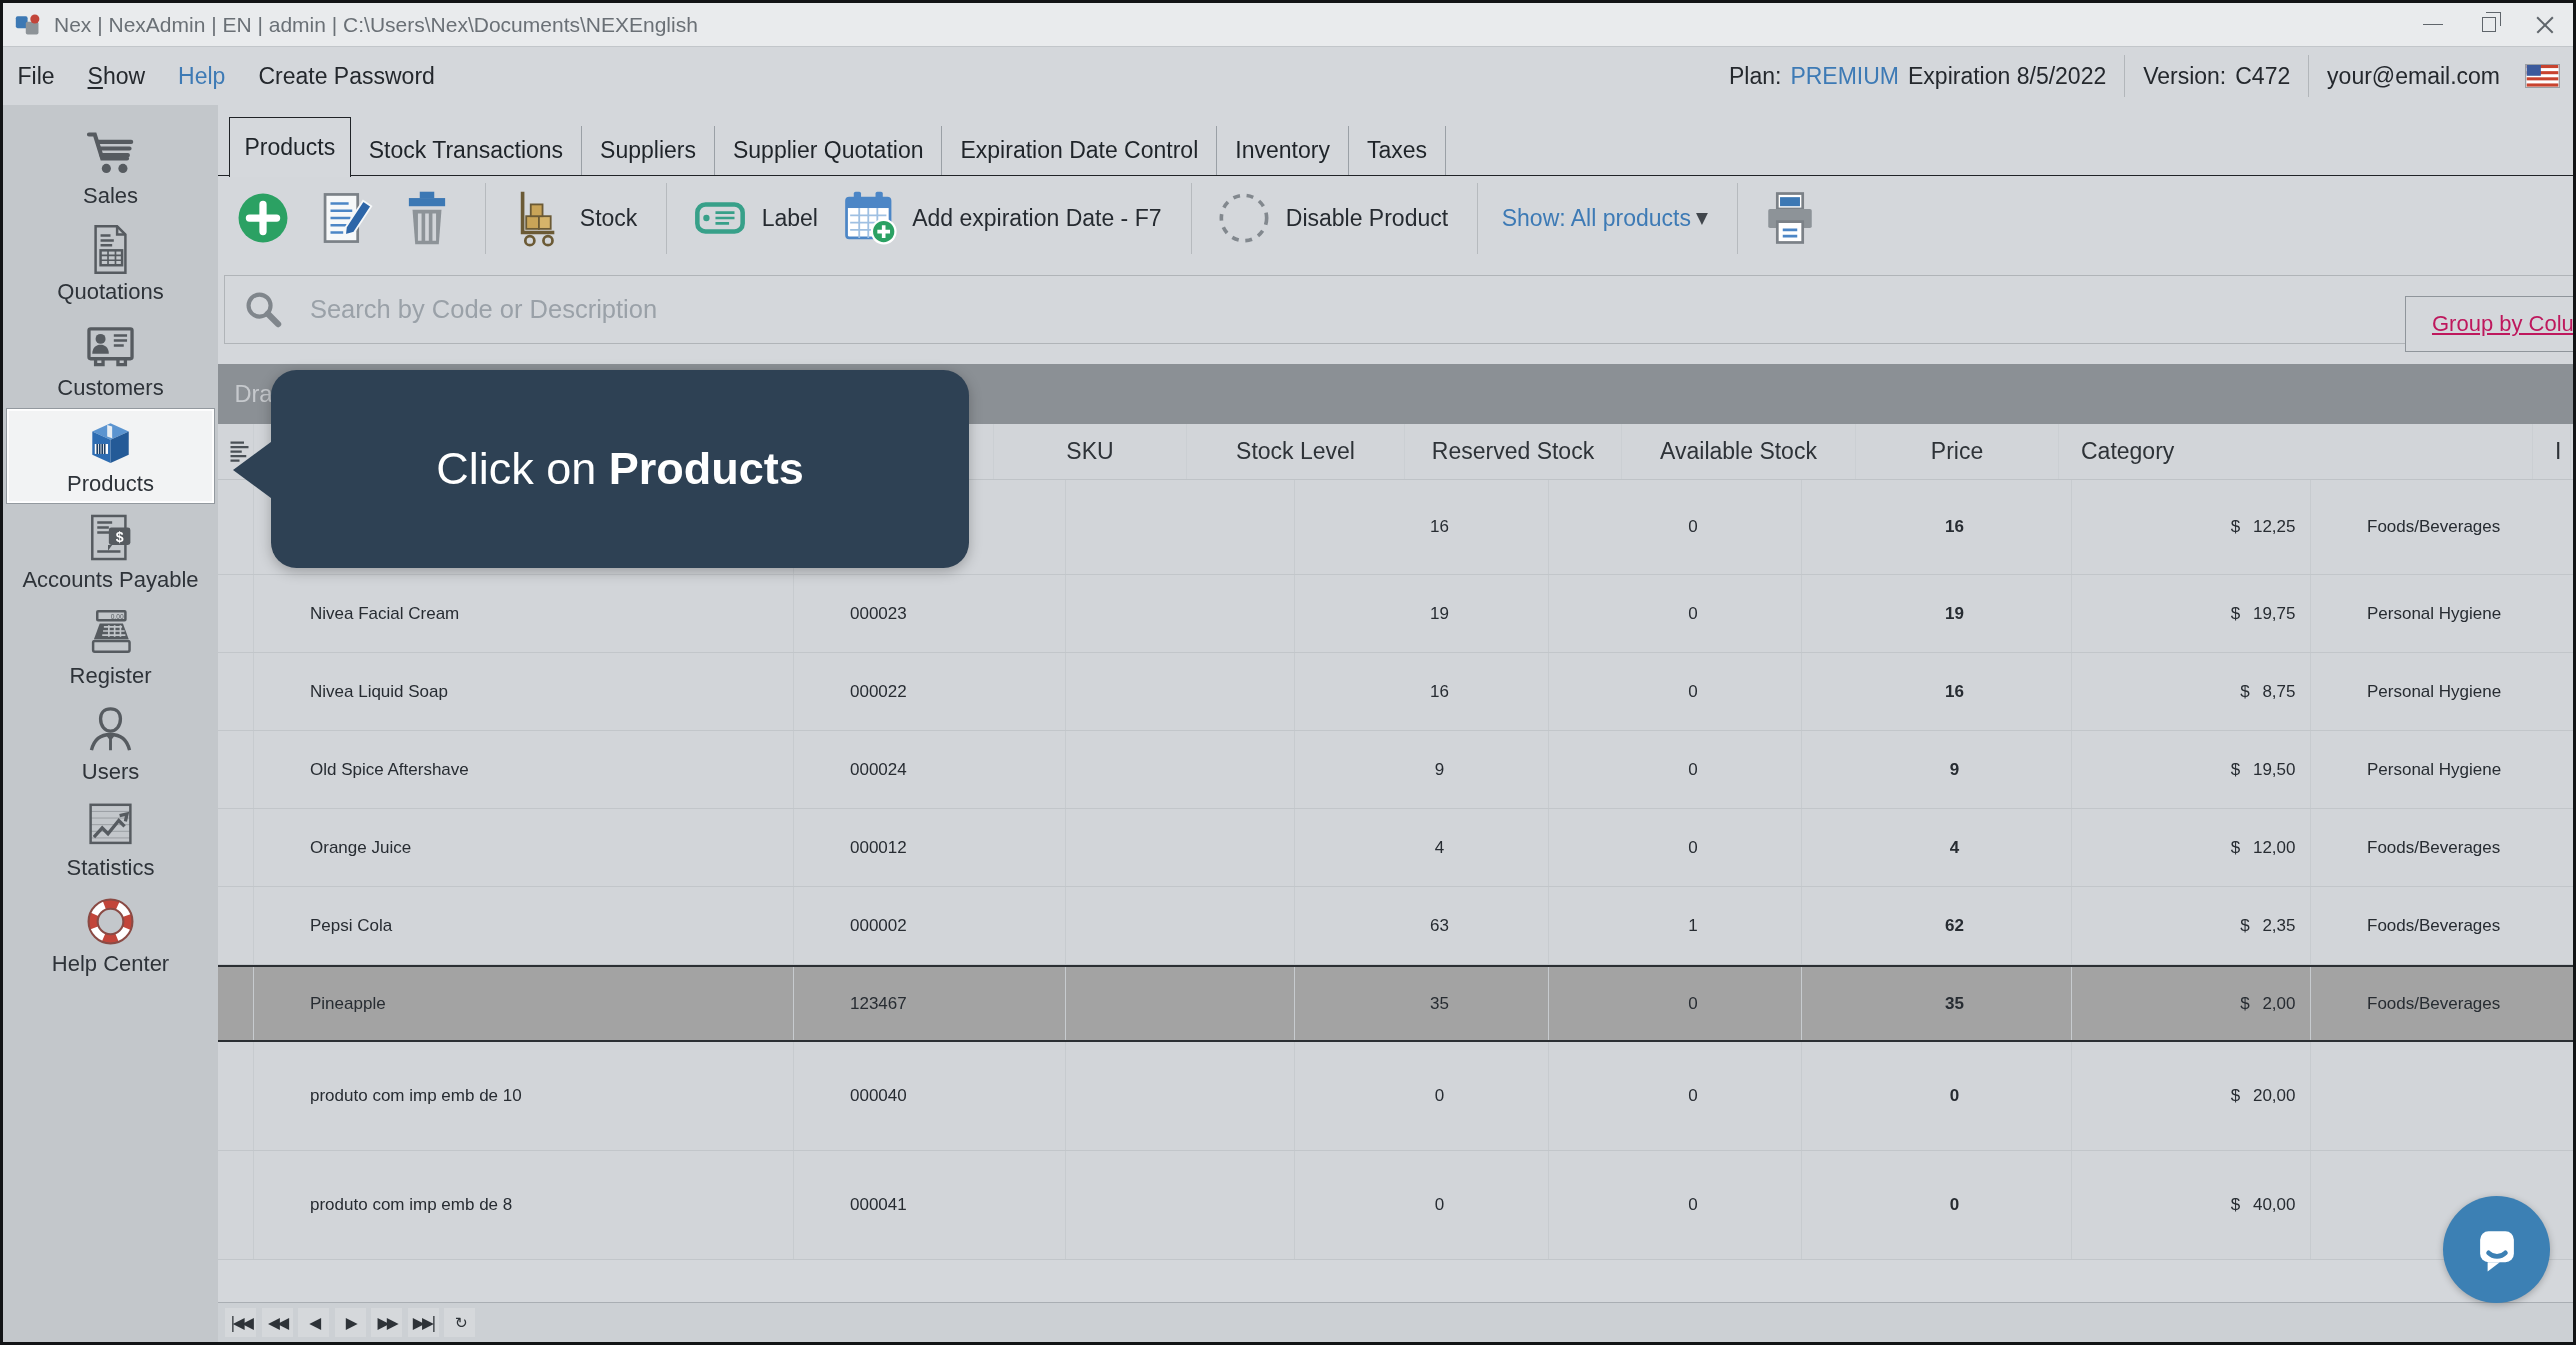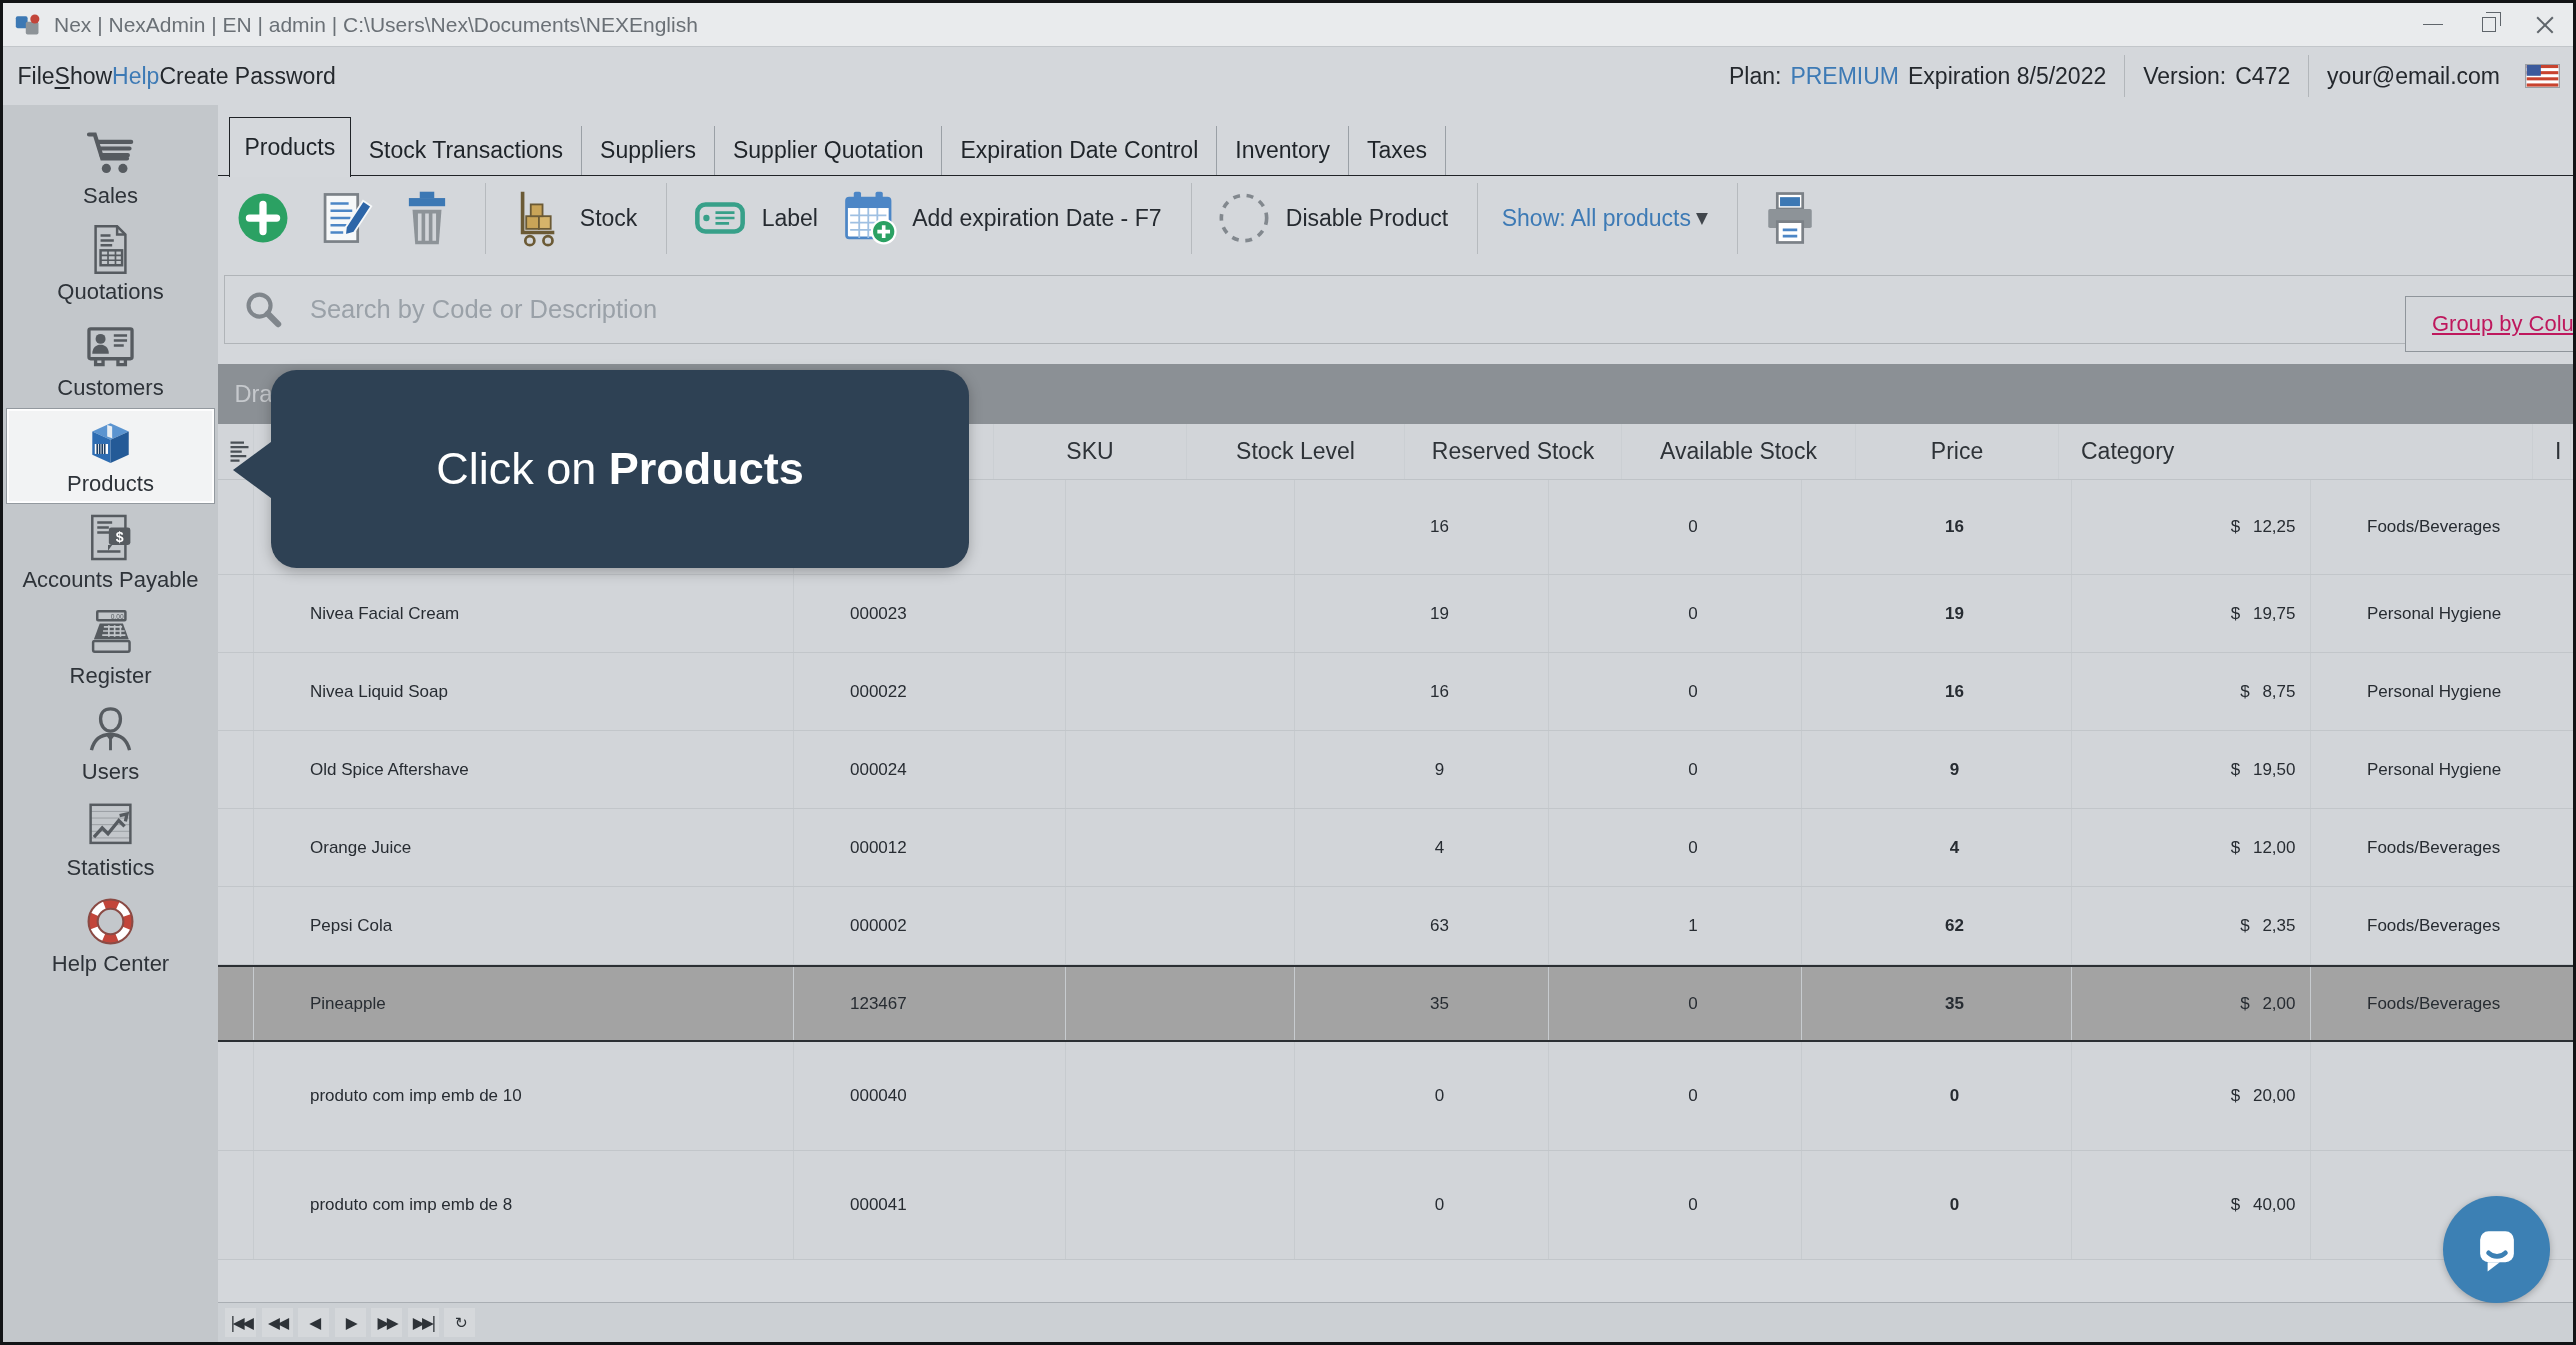--- a/index.html
+++ b/index.html
@@ -19,21 +19,21 @@
   .ic-restore{width:14.5px;height:14.5px;border:1.8px solid #5f656b;position:relative;background:#e9ebed;}
   .ic-restore::before{content:"";position:absolute;left:3.6px;top:-6.4px;width:13.6px;height:13.6px;border:1.8px solid #5f656b;
                       border-left:none;border-bottom:none;}
   .ic-close{position:relative;width:22px;height:22px;}
   .ic-close::before,.ic-close::after{content:"";position:absolute;left:0;top:10px;width:22px;height:1.8px;background:#5f656b;}
   .ic-close::before{transform:rotate(45deg);} .ic-close::after{transform:rotate(-45deg);}
 
   
   .menubar{position:absolute;left:0;top:44px;right:0;height:58px;background:#d4d7db;
            display:flex;align-items:center;}
-  .menu-left{display:flex;align-items:center;margin-left:14.5px;font-size:23px;color:#24282d;}
+  .menu-left{display:flex;align-items:center;gap:33px;margin-left:14.5px;font-size:23px;color:#24282d;}
   .menu-item{cursor:default;white-space:nowrap;}
   .menu-item.accent{color:#3d7ab5;}
   .menu-item u{text-underline-offset:2.7px;}
   .menu-right{margin-left:auto;display:flex;align-items:center;font-size:23px;color:#24282d;margin-right:12.7px;}
   .mr-group{display:flex;align-items:center;gap:9px;padding:0 18px;height:40px;}
   .mr-sep{width:0.9px;height:42px;background:#b2b6ba;}
   .premium{color:#3d7ab5;}
   .flag{width:35px;height:23.6px;margin-left:7.3px;flex:0 0 auto;border:0.9px solid #9aa0a5;}
 
   

